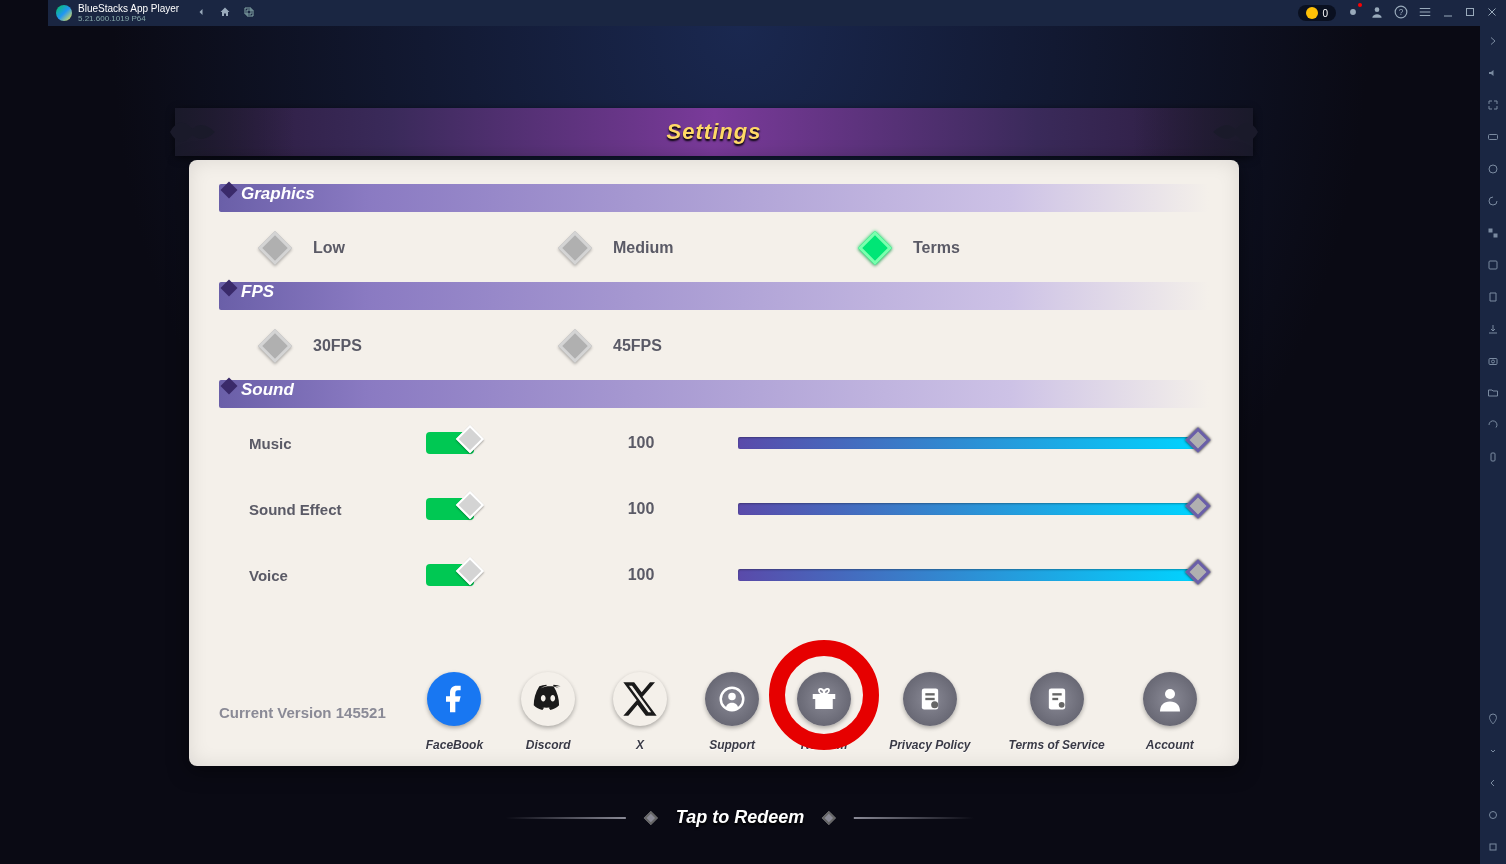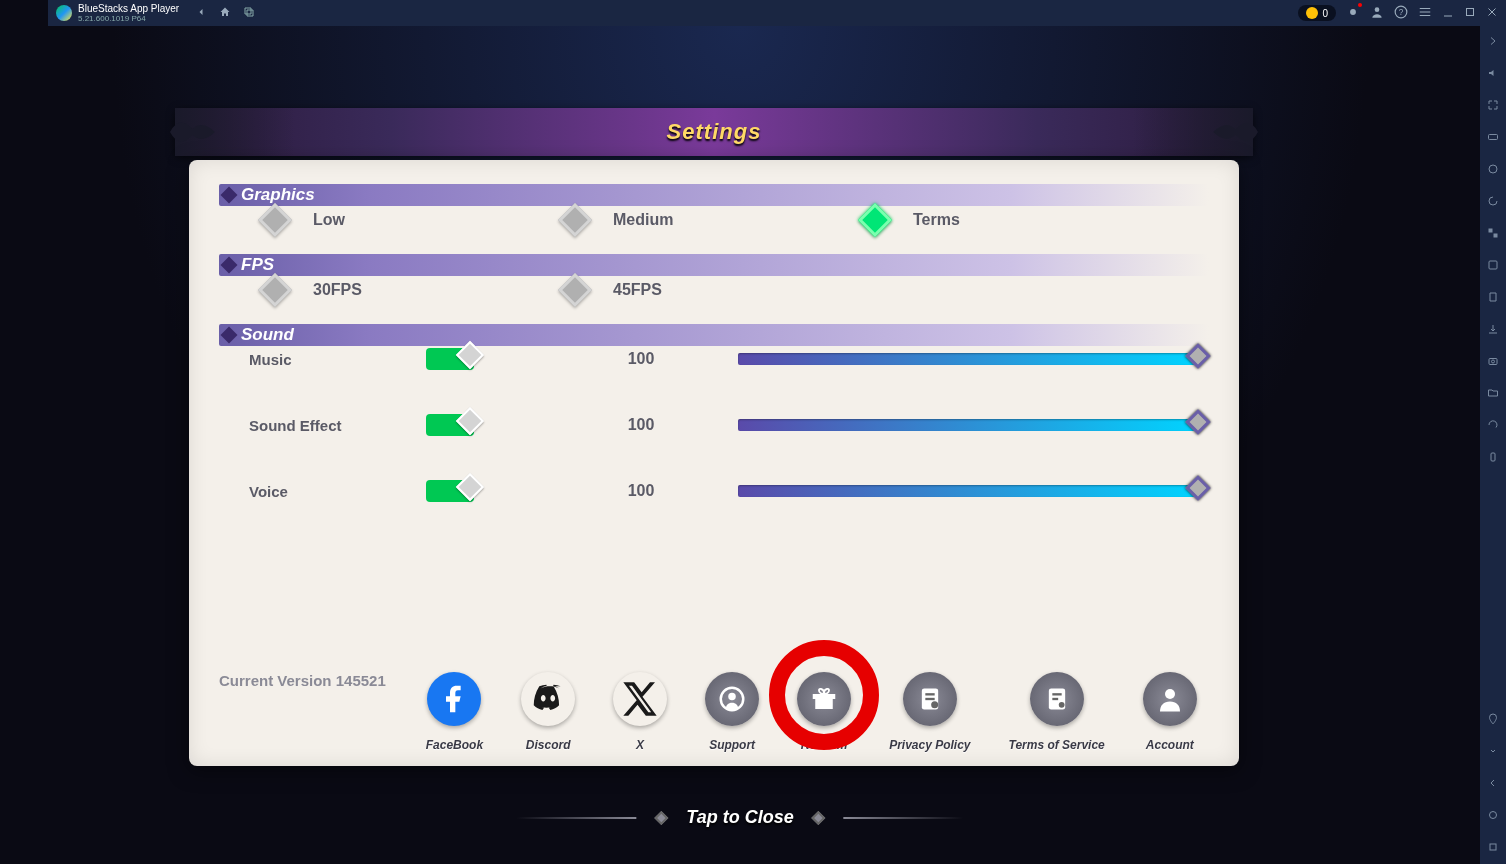--- a/index.html
+++ b/index.html
@@ -36,40 +36,40 @@
 .ornament-bar::after { right:0; background: linear-gradient(-90deg,#1a1a2a,transparent); }
 .ornament-bar .title { font-size: 22px; font-weight: bold; font-style: italic; color: #ffd966; text-shadow: 0 2px 2px #000; letter-spacing: 1px; z-index:2;}
 .ornament-corner { position:absolute; width:60px; height:48px; top:0;}
 .ornament-corner.l{left:-10px;} .ornament-corner.r{right:-10px;transform:scaleX(-1);}
 .ornament-corner svg{width:100%;height:100%;}
 
 
 .card { position: absolute; top: 52px; left: 14px; width: 1050px; height: 606px; background: #f4f0ea; border-radius: 8px; padding: 24px 30px 12px 30px; box-shadow: inset 0 0 20px rgba(0,0,0,.1), 0 4px 20px rgba(0,0,0,.5); }
 
 
-.section-head { height: 22px; background: linear-gradient(90deg, #6a5fa8 0%, #8a7ac2 15%, #cdc2e6 80%, #f4f0ea 100%); display:flex; align-items:center; padding-left: 22px; font-weight: bold; color:#fff; font-size: 17px; position: relative; border-radius: 2px; margin-bottom: 2px; font-style: italic; }
+.section-head { height: 28px; background: linear-gradient(90deg, #6a5fa8 0%, #8a7ac2 15%, #cdc2e6 80%, #f4f0ea 100%); display:flex; padding-left: 22px; font-weight: bold; color:#fff; font-size: 17px; position: relative; border-radius: 2px; margin-bottom: 24px; font-style: italic; }
 .section-head::before { content:''; position:absolute; left:4px; width:12px;height:12px; background:#3a2a6a; transform: rotate(45deg); }
 
 
 .radio-row { display:flex; padding-left: 44px; margin-bottom: 22px; }
 .radio-item { width: 300px; display:flex; align-items:center; gap:26px; font-weight:bold; color:#5a5a66; font-size: 16px; cursor:pointer;}
 .diamond { width: 24px; height: 24px; transform: rotate(45deg); background:#b0b0b0; border: 3px solid #d4d4d4; box-shadow: 1px 1px 3px rgba(0,0,0,.3); }
 .diamond.sel { background:#00e676; border-color:#7affae; box-shadow: 0 0 4px #00c853, 1px 1px 3px rgba(0,0,0,.3); }
 
 
 .sound-row { display:flex; align-items:center; padding-left: 30px; margin-bottom: 44px; gap: 47px; }
 .sound-label { width: 130px; font-weight:bold; color:#5a5a66; font-size:15px;}
 .toggle { width: 48px; height: 22px; background:#00c853; border-radius: 4px; position:relative; margin-right: 90px;}
 .toggle .thumb { position:absolute; right:-6px; top:-3px; width:20px; height:20px; background:#d4d4d4; transform:rotate(45deg); border:2px solid #fff; box-shadow: 1px 1px 2px rgba(0,0,0,.3);}
 .sound-val { width: 60px; text-align:center; font-weight:bold; color:#5a5a66; font-size:16px; margin-right: 20px;}
 .slider { flex:1; height:12px; background: linear-gradient(90deg,#5a4aaa 0%,#00d4ff 100%); border-radius: 2px; position:relative; margin-right: 10px; box-shadow: inset 0 1px 2px rgba(0,0,0,.3);}
 .slider .knob { position:absolute; right:-8px; top:-6px; width:18px; height:18px; background:#b0b0b0; transform:rotate(45deg); border:3px solid #6a5fa8; box-shadow:0 0 3px #000;}
 
 
-.card-bottom { position:absolute; bottom:14px; left:30px; right:30px; display:flex; }
+.card-bottom { position:absolute; bottom:14px; left:30px; right:30px; display:flex; align-items:center; }
 .version { color:#8a8a96; font-size:15px; font-weight:600; flex:0 0 auto; margin-right: 40px;}
 .social { display:flex; gap: 38px; align-items:flex-end;}
 .social-item { display:flex; flex-direction:column; align-items:center; gap:12px; position:relative;}
 .social-circle { width: 54px; height:54px; border-radius:50%; display:flex; align-items:center; justify-content:center; box-shadow: 0 2px 4px rgba(0,0,0,.3);}
 .social-circle.fb { background:#1877f2;}
 .social-circle.dc { background:transparent;}
 .social-circle.gray { background: radial-gradient(circle,#8a8a96,#5a5a66); }
 .social-label { font-size:12px; font-weight:bold; font-style:italic; color:#3a3a46; text-shadow: 0 1px 1px #fff; white-space:nowrap;}
 .social svg { fill:#fff; }
 .dc svg, .x-icon svg { fill:#1a1a1a; }
@@ -400,18 +400,18 @@
             <span class="social-label">Account</span>
           </div>
         </div>
       </div>
     </div>
   </div>
 
   <div class="tap-close">
     <span class="line"></span>
     <span class="dot"></span>
-    <span>Tap to Close</span>
+    <span>Tap to Redeem</span>
     <span class="dot"></span>
     <span class="line r"></span>
   </div>
 
 </div>
 
 </body></html>

